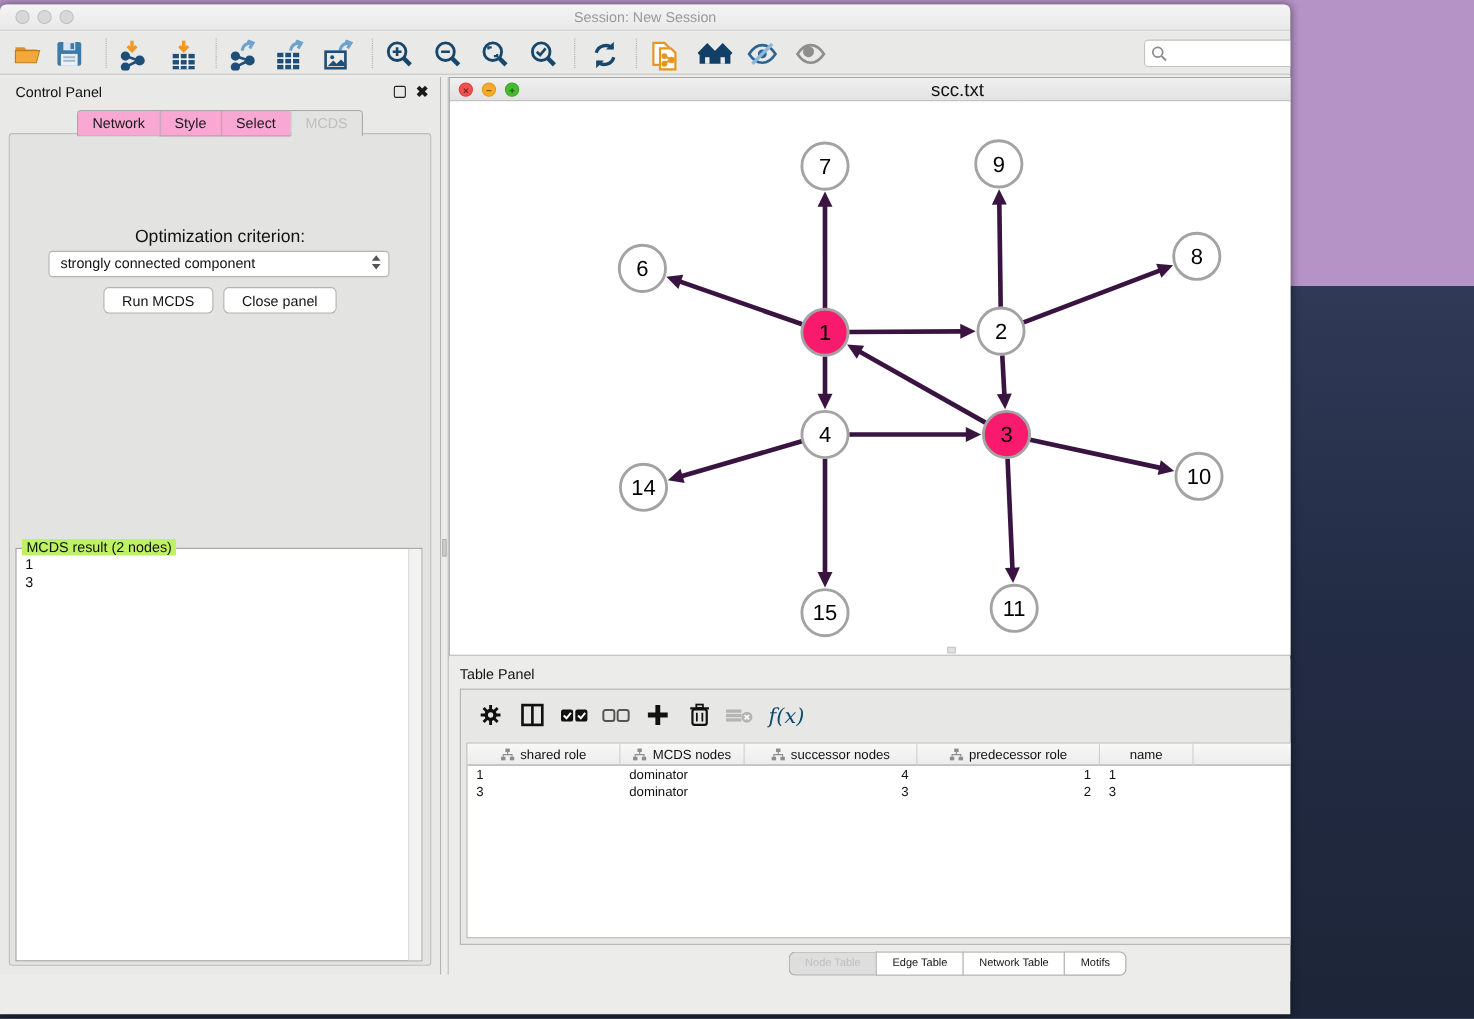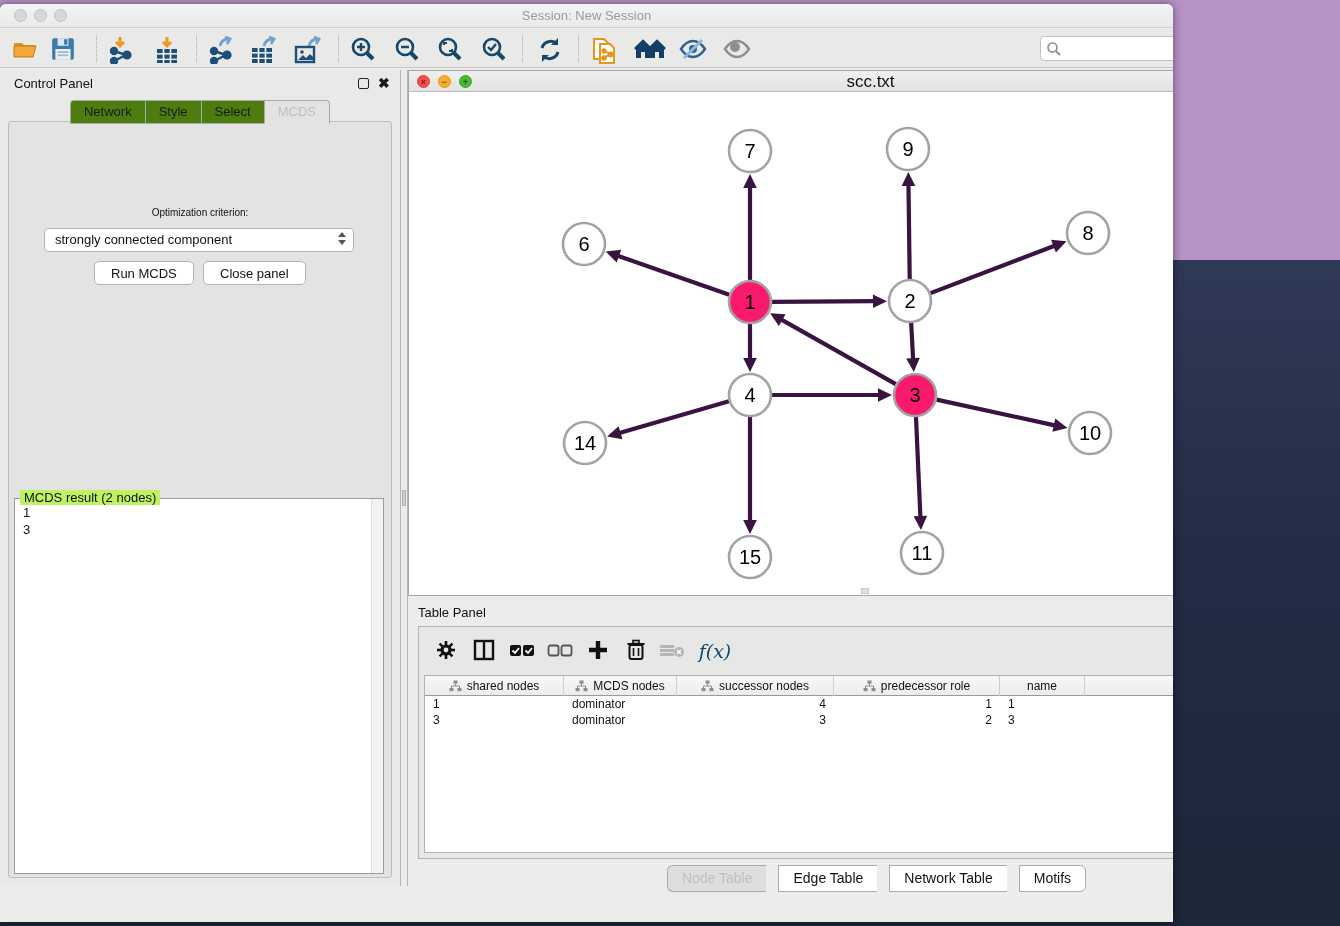--- a/index.html
+++ b/index.html
@@ -37,26 +37,26 @@
   #control-panel { left:0; top:66px; width:400px; height:816px; background:#e9e9e7; }
   #cp-title { left:14px; top:6px; font-size:13px; color:#111; }
   .win-btns { position:absolute; top:5px; font-size:13px; color:#222; }
   .float-glyph { display:inline-block; width:11px; height:11px; border:1.6px solid #222;
     border-radius:2px; vertical-align:middle; }
   .close-glyph { font-weight:bold; font-size:14px; color:#1a1a1a; }
   #cp-box { left:8px; top:51px; width:384px; height:757px; background:#e3e3e1;
     border:1px solid #bdbdbd; border-radius:3px; }
   #cp-tabs { left:0; top:30px; width:400px; text-align:center; }
   .cp-tab { display:inline-block; padding:3px 13px 4px; font-size:13px; color:#1a1a1a;
-    background:#4d7c0f; border:1px solid #a9a9a9; border-right:none; cursor:pointer;
+    background:#f9a8d4; border:1px solid #a9a9a9; border-right:none; cursor:pointer;
     position:relative; }
   .cp-tab:first-child { border-radius:4px 0 0 0; }
   .cp-tab:last-child { border-right:1px solid #a9a9a9; border-radius:0 4px 0 0; }
   .cp-tab.active { background:#e3e3e1; color:#bfbfbd; border-bottom:1px solid #e3e3e1; }
-  #opt-label { left:0; top:137px; width:400px; text-align:center; font-size:10px;
+  #opt-label { left:0; top:137px; width:400px; text-align:center; font-size:16px;
     color:#111; }
   #opt-select { left:44px; top:158px; width:310px; height:24px; background:#fff;
     border:1px solid #b3b3b3; border-radius:4px; font-size:13px; color:#111;
     line-height:22px; padding-left:10px; cursor:pointer; }
   .spin { position:absolute; right:7px; top:3px; }
   .spin div { width:0; height:0; border-left:4px solid transparent;
     border-right:4px solid transparent; }
   .spin .up { border-bottom:5px solid #555; margin-bottom:3px; }
   .spin .dn { border-top:5px solid #555; }
   .cp-button { position:absolute; top:191px; height:24px; background:#fff;
@@ -106,22 +106,22 @@
   .th { display:flex; align-items:center; justify-content:center; gap:5px;
     font-size:12px; color:#111; border-right:1px solid #cfcfcf; height:20px;
     cursor:pointer; }
   .th svg { flex:0 0 auto; }
   .tr { display:flex; height:16px; }
   .td { font-size:12px; color:#111; line-height:16px; padding:0 8px;
     white-space:nowrap; overflow:hidden; }
   #tp-vscroll { position:absolute; right:0; top:0; width:10px; height:100%;
     background:#f4f4f4; border-left:1px solid #dcdcdc; }
   #tp-tabs { left:0; top:266px; width:925px; text-align:center; }
-  .tp-tab { display:inline-block; padding:4px 14px 5px; font-size:14px; color:#111;
-    background:#fff; border:1px solid #ababab; border-right:none; cursor:pointer;margin-left:12px; }
+  .tp-tab { display:inline-block; padding:4px 14px 5px; font-size:10px; color:#111;
+    background:#fff; border:1px solid #ababab; border-right:none; cursor:pointer; }
   .tp-tab:first-child { border-radius:6px 0 0 6px; }
   .tp-tab:last-child { border-right:1px solid #ababab; border-radius:0 6px 6px 0; }
   .tp-tab.active { background:#dedede; color:#c0c0c0; }
 
   
   #statusbar { left:0; top:888px; width:1333px; height:30px; background:#ececea;
     border-top:1px solid #cfcfcf; }
   #list-btn { left:12px; top:4px; width:27px; height:23px; background:#f2f2f2;
     border:1px solid #b0b0b0; cursor:pointer; }
   #memory-btn { left:1262px; top:4px; height:23px; background:#fff;
@@ -468,21 +468,21 @@
           <div id="tp-header">
               <div class="th" style="width: 139px;">
                 <svg width="13" height="12" viewBox="0 0 13 12">
                   <g fill="#8d8d8d">
                     <rect x="4.5" y="0.5" width="4" height="3.2"></rect>
                     <rect x="0.5" y="8" width="4" height="3.2"></rect>
                     <rect x="8.5" y="8" width="4" height="3.2"></rect>
                   </g>
                   <path d="M6.5 3.7v2.3M2.5 8V6h8v2" stroke="#8d8d8d" fill="none"></path>
                 </svg>
-                <span>shared nodes</span>
+                <span>shared role</span>
               </div>
               <div class="th" style="width: 113px;">
                 <svg width="13" height="12" viewBox="0 0 13 12">
                   <g fill="#8d8d8d">
                     <rect x="4.5" y="0.5" width="4" height="3.2"></rect>
                     <rect x="0.5" y="8" width="4" height="3.2"></rect>
                     <rect x="8.5" y="8" width="4" height="3.2"></rect>
                   </g>
                   <path d="M6.5 3.7v2.3M2.5 8V6h8v2" stroke="#8d8d8d" fill="none"></path>
                 </svg>

